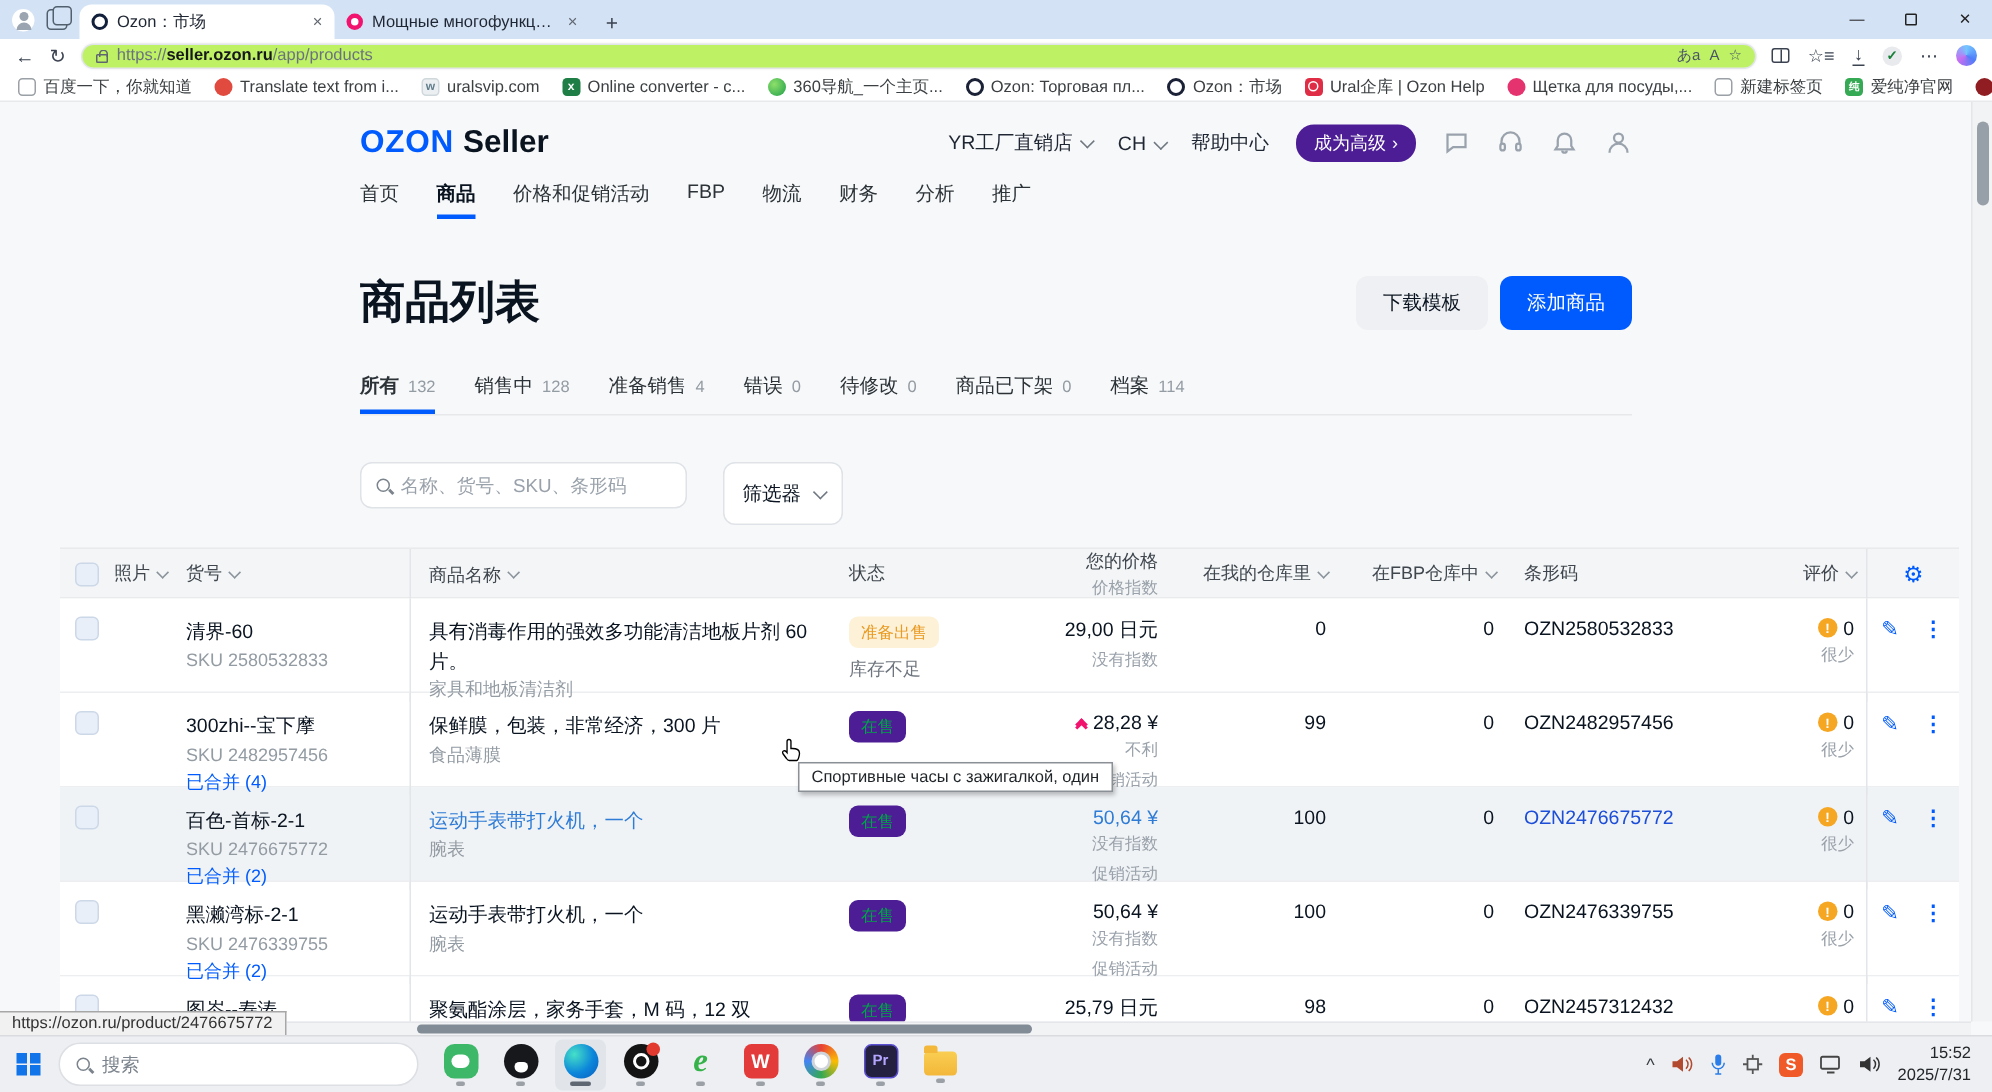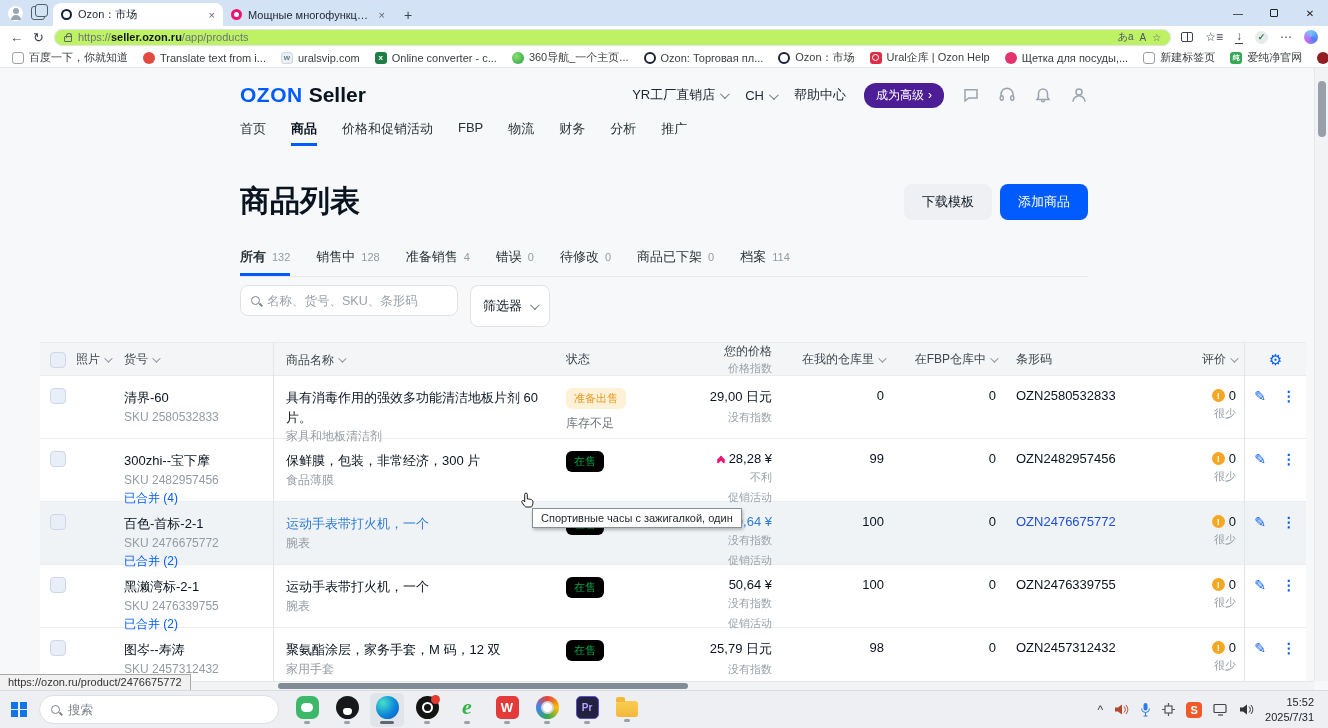--- a/index.html
+++ b/index.html
@@ -84,21 +84,21 @@
 .title-row{display:flex;align-items:center;justify-content:space-between;margin-top:34px;}
 .page-title{font-size:30px;font-weight:800;color:#0a1420;}
 .btns{display:flex;gap:8px;}
 .btn{height:36px;padding:0 18px;border:none;border-radius:8px;font-size:13px;display:flex;align-items:center;font-family:inherit;}
 .btn-gray{background:#eef0f3;color:#0a1420;}
 .btn-blue{background:#005bff;color:#fff;}
 .ftabs{display:flex;gap:26px;margin-top:26px;border-bottom:1px solid #e6e8eb;font-size:13px;color:#2c3338;}
 .ftab{display:flex;gap:6px;align-items:baseline;padding-bottom:10px;}
 .ftab.active{font-weight:bold;box-shadow:inset 0 -3px 0 #005bff;}
 .ftab .count{font-size:11px;color:#939ba3;font-weight:normal;}
-.search-row{display:flex;gap:12px;margin-top:8px;}
+.search-row{display:flex;gap:24px;margin-top:31px;}
 .searchbox{width:218px;height:31px;background:#fff;border:1px solid #dfe3e8;border-radius:8px;display:flex;align-items:center;gap:7px;padding:0 10px;}
 .mag{width:9px;height:9px;border:1.6px solid #7b838c;border-radius:50%;position:relative;flex:none;}
 .mag::after{content:"";position:absolute;left:7px;top:7px;width:4px;height:1.6px;background:#7b838c;transform:rotate(45deg);}
 .searchbox input{border:none;outline:none;font-size:12.5px;width:100%;color:#333;font-family:inherit;background:transparent;}
 .searchbox input::placeholder{color:#99a1aa;}
 .filter-btn{height:42px;background:#fff;border:1px solid #dfe3e8;border-radius:8px;padding:0 12px;display:flex;align-items:center;font-size:13px;color:#0a1420;}
 .filter-btn .chev{margin-left:8px;}
 
 
 .table{margin:15px 0 0 40px;width:1266px;--cols:36px 48px 150px 292px 128px 86px 112px 112px 150px 90px 62px;}
@@ -125,21 +125,21 @@
 .ph-gloves{background:linear-gradient(140deg,#e3ecE4 10%,#bcd3c2 40%,#e8f0e9 70%,#cfdcd2);}
 .c-itemcell{border-right:1px solid #e3e6e9;height:100%;line-height:1.5;}
 .row-name{font-size:13px;color:#0a1420;}
 .row-sku{font-size:12px;color:#939ba3;}
 .row-merged{font-size:12px;color:#005bff;}
 .c-product{padding-left:12px;padding-right:16px;line-height:1.5;}
 .prod-name{color:#0a1420;}
 .prod-name.link-blue{color:#2f7cd6;}
 .prod-cat{font-size:12px;color:#939ba3;}
 .badge{display:inline-block;font-size:11px;padding:3px 8px;border-radius:6px;}
-.badge-green{background:#000000;color:#00a347;}
+.badge-green{background:#4c1d95;color:#00a347;}
 .badge-orange{background:#fdf1d8;color:#e99a20;}
 .status-sub{font-size:12px;color:#6e757e;margin-top:6px;}
 .c-price{text-align:right;padding-right:8px;}
 .price-line{display:flex;justify-content:flex-end;align-items:center;gap:3px;}
 .price-blue{color:#2f7cd6;}
 .price-sub{font-size:11px;color:#99a1aa;margin-top:3px;line-height:1.5;}
 .price-arrow{display:none;width:10px;flex-direction:column;align-items:center;}
 .price-arrow.show{display:inline-flex;}
 .price-arrow i{display:block;width:6px;height:6px;border-left:2px solid #f1136e;border-top:2px solid #f1136e;transform:rotate(45deg);margin-bottom:-4px;}
 .c-num{text-align:right;padding-right:8px;}

